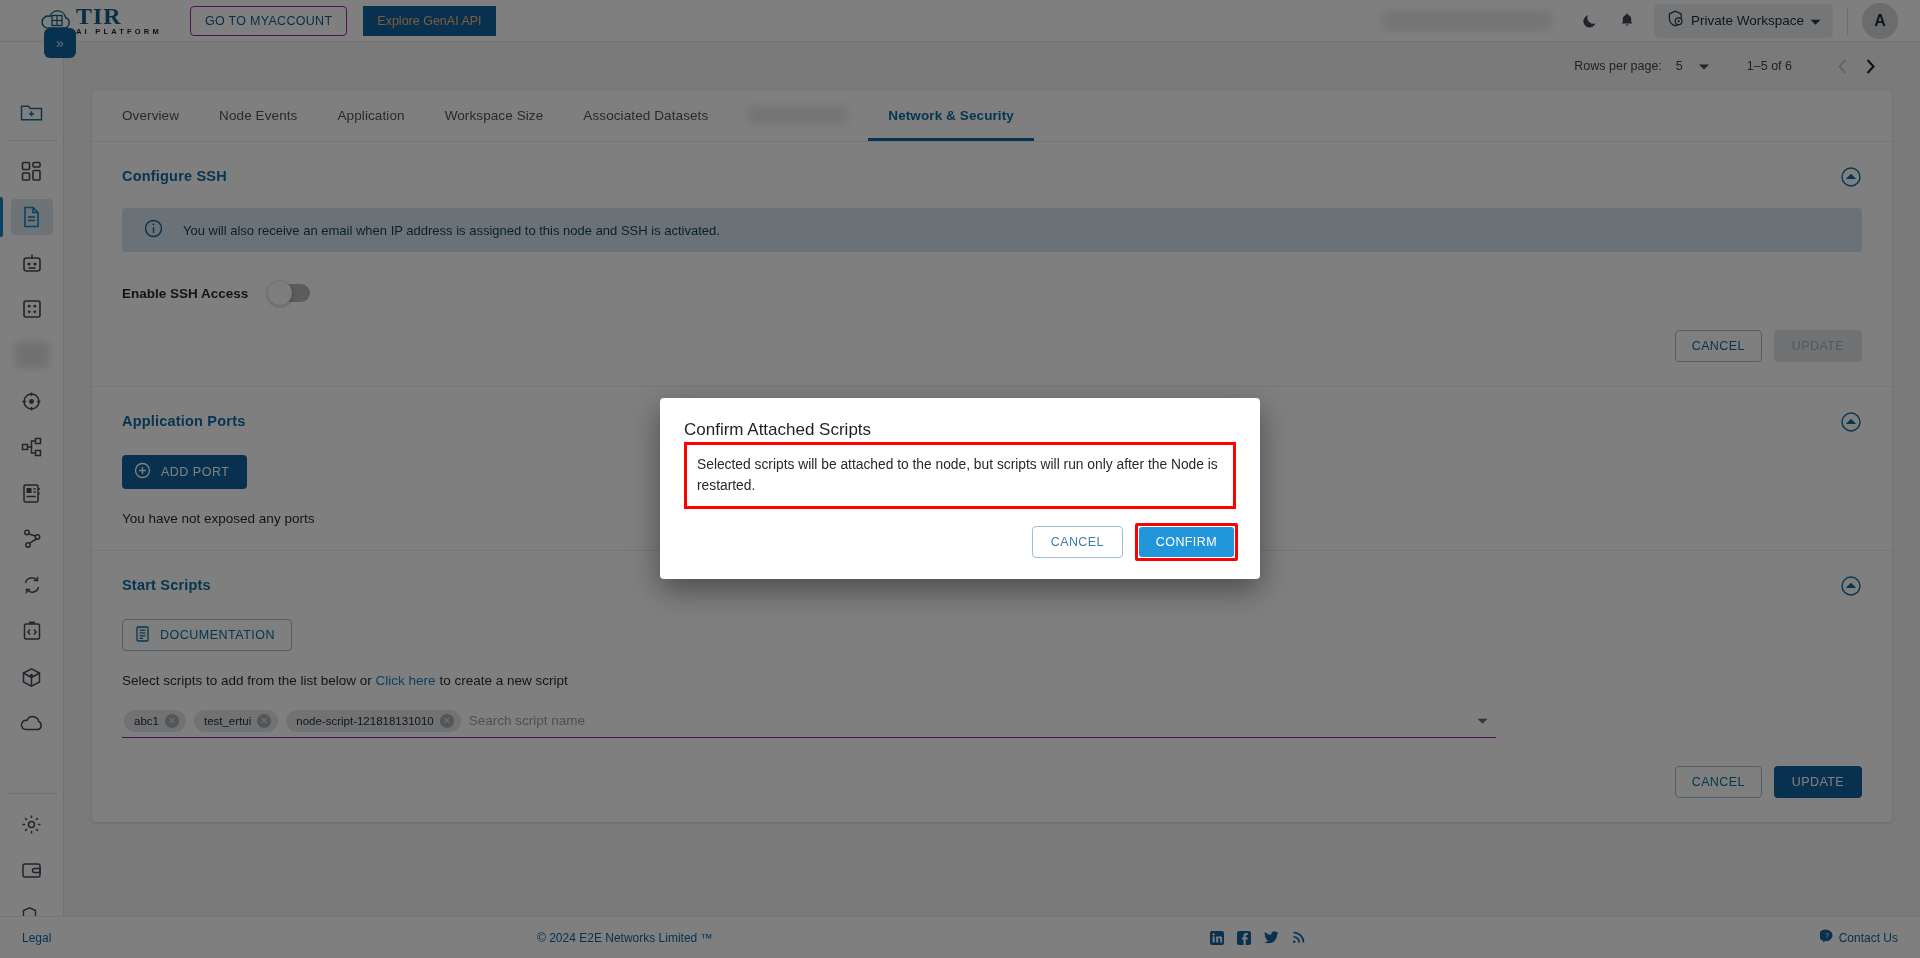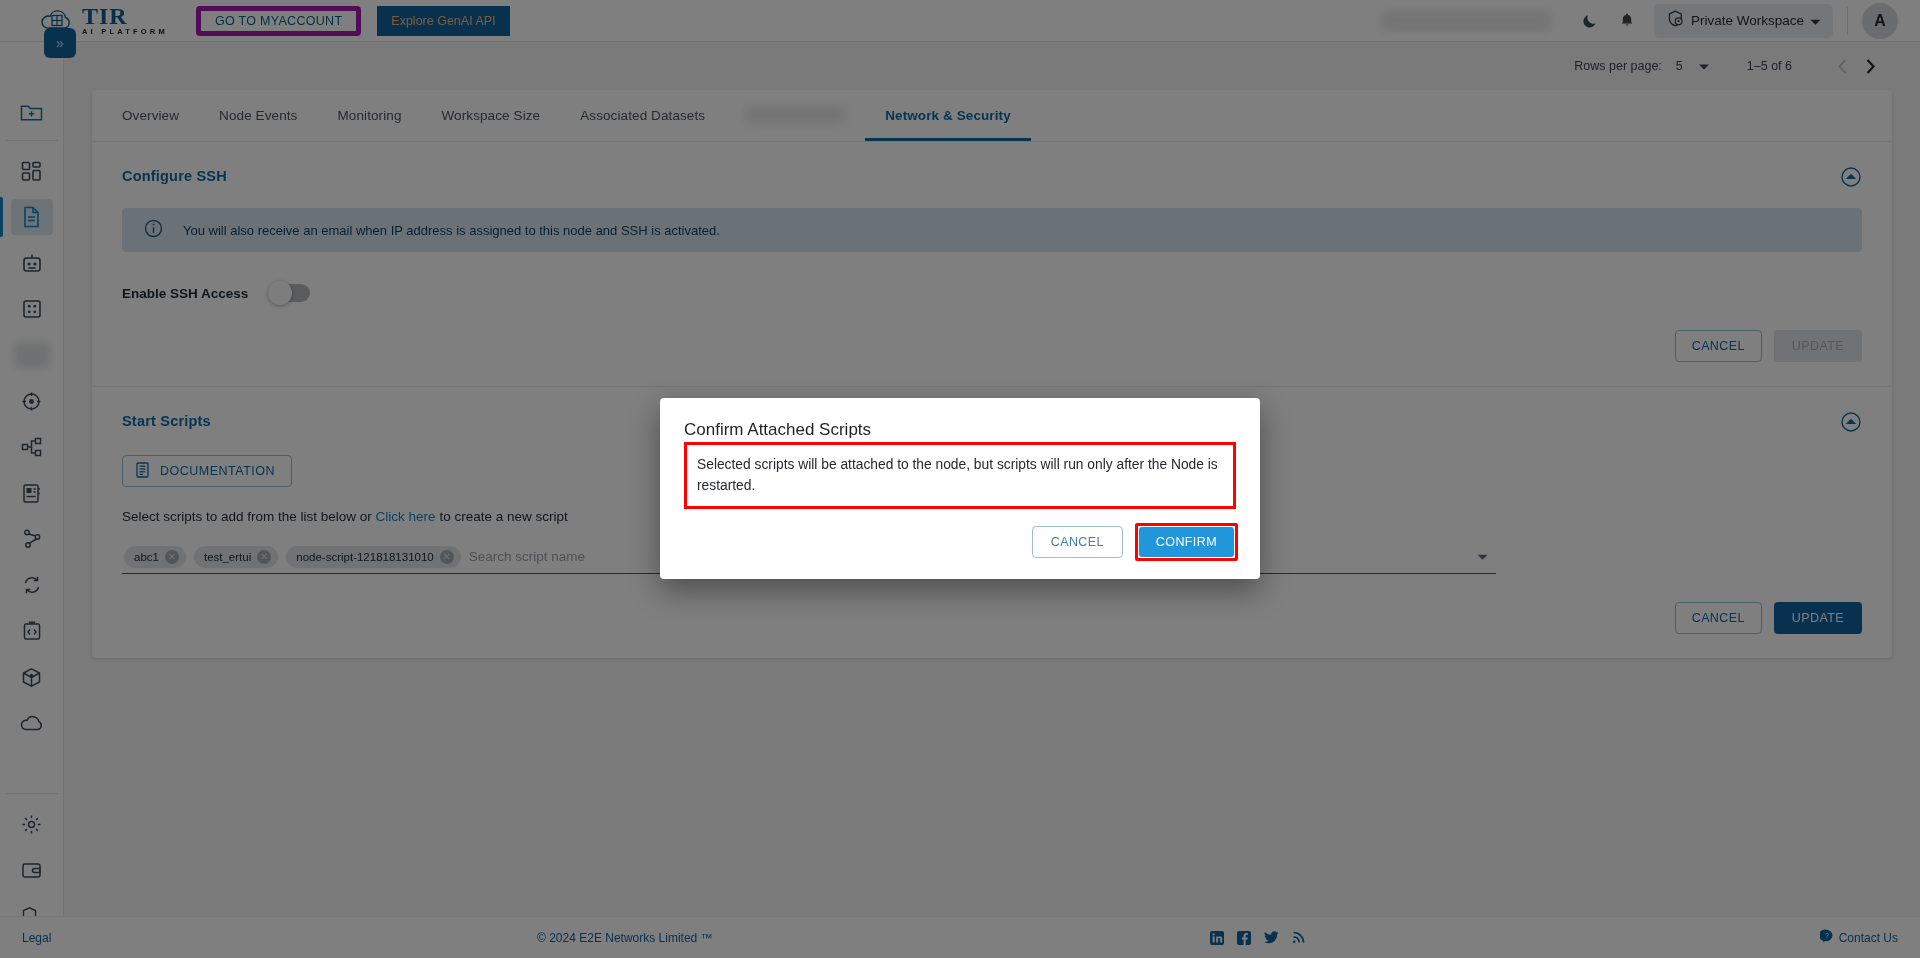--- a/index.html
+++ b/index.html
@@ -18,30 +18,30 @@
 
   
   #header {
     position: absolute; top: 0; left: 0; width: 1920px; height: 42px;
     background: #ffffff; display: flex; align-items: center;
     border-bottom: 1px solid #e4e4e4; z-index: 60;
   }
   .logo-wrap { display: flex; align-items: center; margin-left: 40px; }
   .logo-cloud { position: relative; width: 34px; height: 26px; }
   .logo-cloud svg { display:block; }
-  .logo-text { display: flex; flex-direction: column; margin-left: 8px; }
+  .logo-text { display: flex; flex-direction: column; margin-left: 2px; }
   .logo-tir {
     font-family: "Liberation Serif", serif; font-size: 24px; font-weight: bold;
     color: #0d5e8c; letter-spacing: 1px; line-height: 22px;
   }
   .logo-sub {
     font-size: 7.5px; font-weight: bold; color: #222; letter-spacing: 3.2px; line-height: 10px;
   }
   .btn-myaccount {
-    margin-left: 28px; height: 30px; padding: 0 14px; border: 5px solid #a21caf;
+    margin-left: 28px; height: 30px; padding: 0 14px; border: 1px solid #a21caf;
     border-radius: 4px; background: #fff; color: #0d5e8c; font-size: 12.5px;
     font-weight: 500; letter-spacing: .3px; cursor: pointer; display:flex; align-items:center;
   }
   .btn-genai {
     margin-left: 16px; height: 30px; padding: 0 14px; border: none; border-radius: 0;
     background: #1063a0; color: #fdba74; font-size: 12.5px; cursor: pointer;
     display:flex; align-items:center;
   }
   .header-right { margin-left: auto; display: flex; align-items: center; margin-right: 22px; }
   .hdr-blur {
@@ -477,21 +477,21 @@
     <div class="panel">
 
       <div class="tabs">
         <div class="tab">
           <span>Overview</span>
         </div>
         <div class="tab">
           <span>Node Events</span>
         </div>
         <div class="tab">
-          <span>Monitoring</span>
+          <span>Application</span>
         </div>
         <div class="tab">
           <span>Workspace Size</span>
         </div>
         <div class="tab">
           <span>Associated Datasets</span>
         </div>
         <div class="tab blurred">
           <div class="blurbox"></div>
         </div>
@@ -526,20 +526,41 @@
               <div class="knob"></div>
             </div>
         </div>
 
         <div class="act-row">
           <button class="btn-outline">CANCEL</button>
           <button class="btn-disabled">UPDATE</button>
         </div>
       </div>
 
+      <div class="section">
+        <div class="sec-title">Application Ports</div>
+        <div class="collapse-ico">
+          <svg width="22" height="22" viewBox="0 0 22 22" fill="none" stroke="#0d6ba5" stroke-width="1.4">
+            <circle cx="11" cy="11" r="9"></circle>
+              <path d="M7.5 12.2 11 8.7l3.5 3.5Z" fill="#0d6ba5"></path>
+          </svg>
+        </div>
+
+        <button class="btn-addport">
+          <span>
+            <svg width="17" height="17" viewBox="0 0 17 17" fill="none" stroke="#ffffff" stroke-width="1.4">
+              <circle cx="8.5" cy="8.5" r="7"></circle>
+                <line x1="8.5" y1="5" x2="8.5" y2="12"></line>
+                <line x1="5" y1="8.5" x2="12" y2="8.5"></line>
+            </svg>
+          </span>
+          <span>ADD PORT</span>
+        </button>
+        <div class="no-ports">You have not exposed any ports</div>
+      </div>
 
       <div class="section">
         <div class="sec-title">Start Scripts</div>
         <div class="collapse-ico">
           <svg width="22" height="22" viewBox="0 0 22 22" fill="none" stroke="#0d6ba5" stroke-width="1.4">
             <circle cx="11" cy="11" r="9"></circle>
               <path d="M7.5 12.2 11 8.7l3.5 3.5Z" fill="#0d6ba5"></path>
           </svg>
         </div>
 

